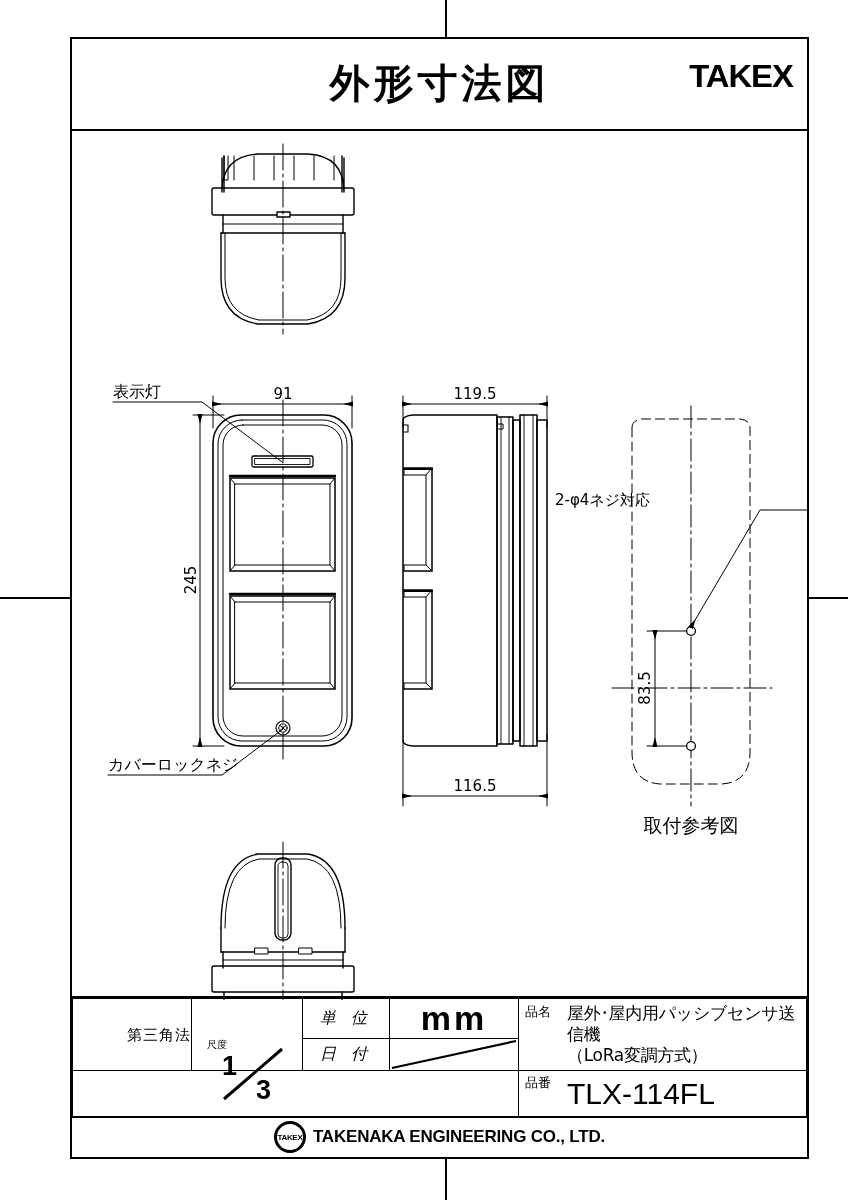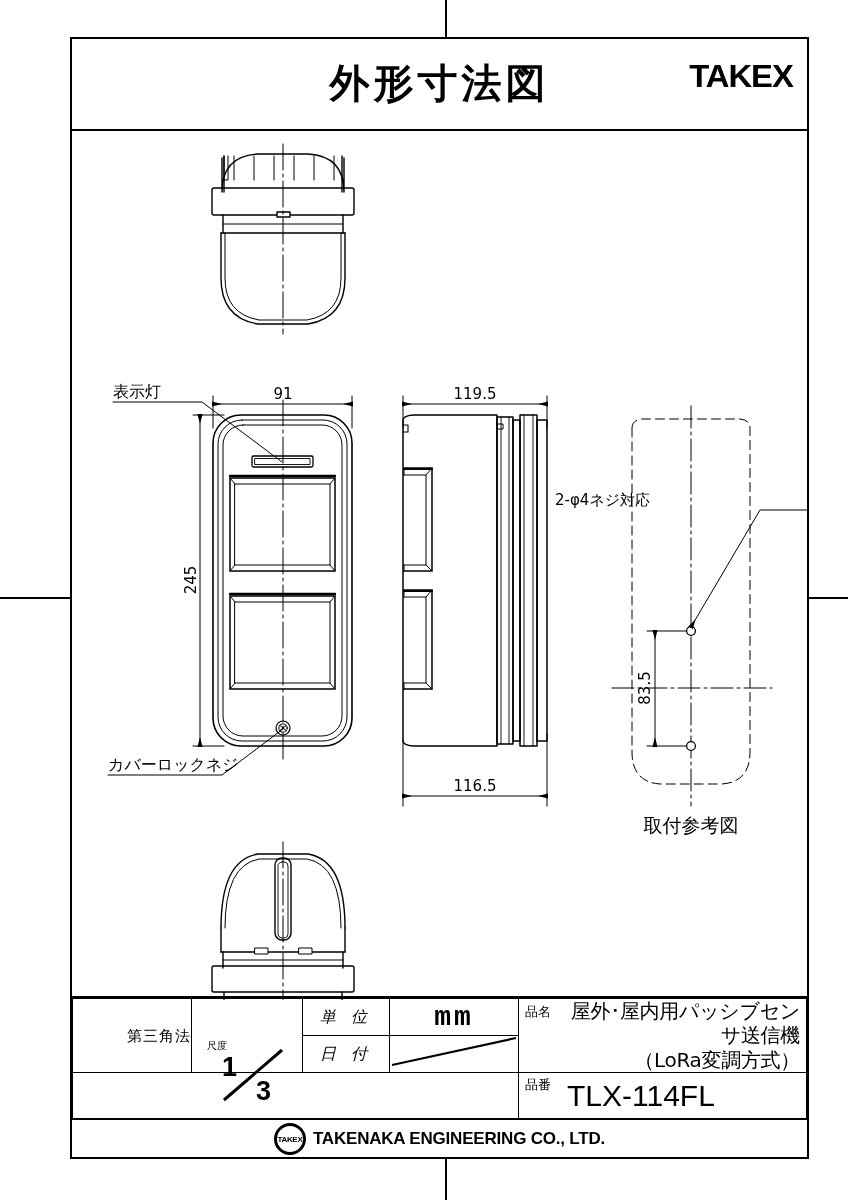--- a/index.html
+++ b/index.html
@@ -38,26 +38,26 @@
     font-family:"DejaVu Sans",sans-serif;}
   .cjk{font-family:"DejaVu Sans",sans-serif;}
   .lbl-sm{font-size:16px;letter-spacing:5px;font-style:italic;}
   .lbl-proj{font-size:15px;letter-spacing:1px;}
   .scale-cell{position:relative;height:100%;}
   .scale-tag{position:absolute;left:15px;top:3px;font-size:10px;font-family:Liberation Serif, serif;}
   .scale-num{position:absolute;font-size:27px;font-weight:700;font-family:"Liberation Sans",sans-serif;}
   .sc-1{left:30px;top:16px;}
   .sc-3{left:64px;top:40px;}
   .scale-slash{position:absolute;left:26px;top:8px;width:70px;height:62px;}
-  .unit-val{font-size:28px;font-weight:700;letter-spacing:3px;font-family:Liberation Mono, monospace;}
+  .unit-val{font-size:34px;font-weight:700;letter-spacing:3px;font-family:Liberation Sans, sans-serif;}
   .date-cell{position:relative;}
   .pname-cell{position:relative;text-align:left;margin-top:6px;}
   .pname-tag{position:absolute;left:6px;top:4px;font-size:13px;}
-  .pname-body{padding-left:48px;padding-right:6px;text-align:right;
-    font-size:20px;line-height:1.22;letter-spacing:-0.3px;}
+  .pname-body{padding-left:48px;padding-right:6px;text-align:left;
+    font-size:17px;line-height:1.22;letter-spacing:-0.3px;}
   .pnum-tag{position:absolute;left:6px;top:3px;font-size:13px;}
   .pnum-body{padding-left:48px;text-align:left;font-size:30px;
     font-family:Liberation Sans, sans-serif;letter-spacing:0px;}
   #footer-row{position:relative;height:38px;border-top:1.5px solid #000;}
   #company{
     position:absolute;left:0;right:0;top:0;bottom:0;
     display:flex;align-items:center;justify-content:center;gap:7px;
     font-size:17px;font-weight:700;letter-spacing:-0.2px;
     font-family:"Liberation Sans",sans-serif;
   }

